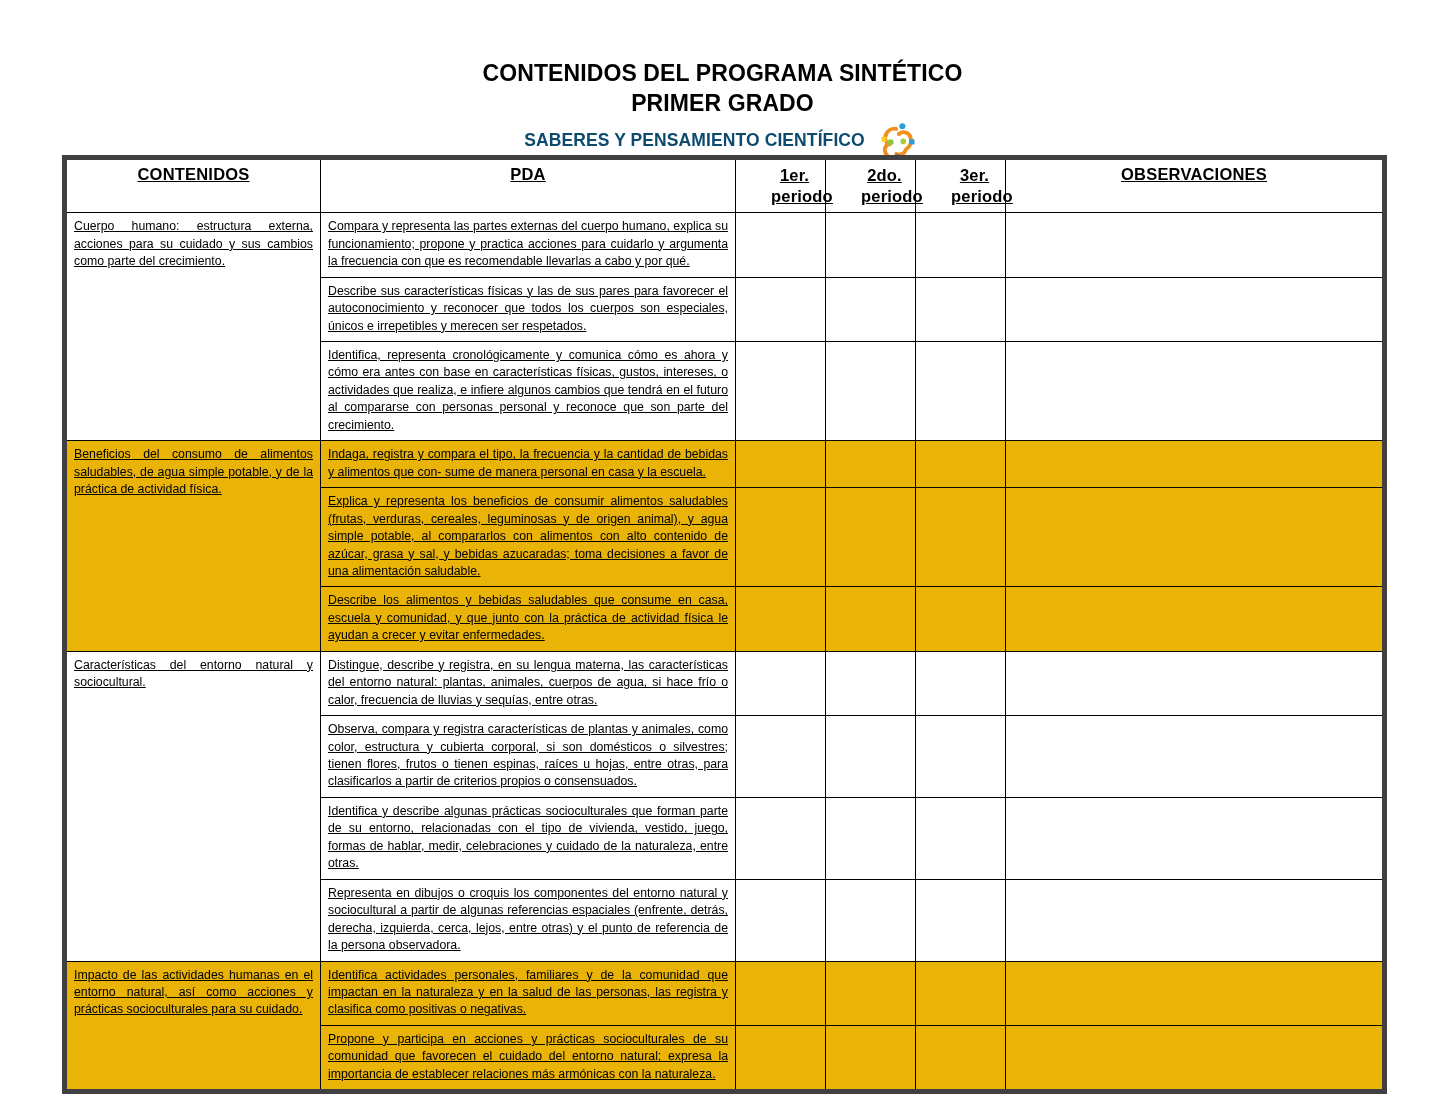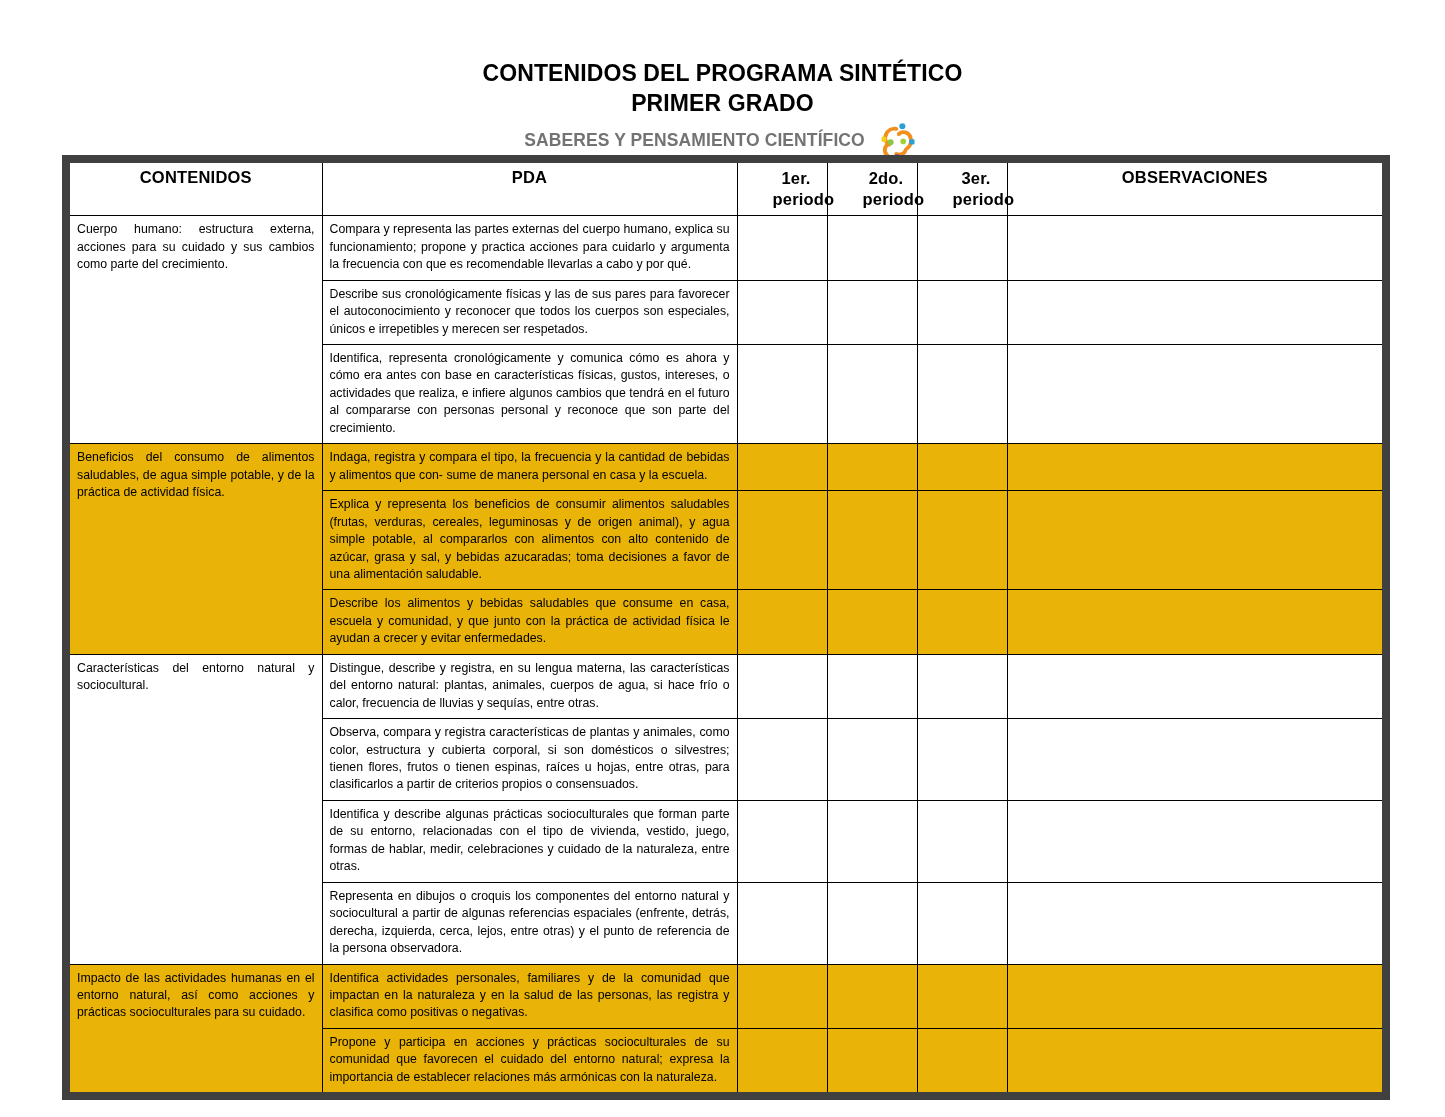--- a/index.html
+++ b/index.html
@@ -39,41 +39,42 @@
     display: flex;
     align-items: center;
     justify-content: center;
     gap: 10px;
     margin-top: 2px;
   }
   .doc-header .line3 {
     font-weight: bold;
     font-size: 17.5px;
     letter-spacing: 0.1px;
-    color: #737373;
+    color: #0c4a6e;
   }
   .logo-mark {
     display: block;
     width: 46px;
     height: 40px;
     flex: 0 0 auto;
   }
 
   
   .table-wrap {
     position: absolute;
     left: 62px;
     top: 155px;
     width: 1320px;
   }
   table.prog {
     border-collapse: collapse;
     table-layout: fixed;
     width: 1320px;
-    border: 8px solid #404040;
+    border: 5px solid #404040;
+    text-decoration: underline;
   }
   table.prog td, table.prog th {
     border: 1.5px solid #000000;
     vertical-align: top;
     padding: 5px 7px 6px 7px;
     box-sizing: border-box;
   }
 
   
   col.c-contenidos { width: 256px; }
@@ -186,21 +187,21 @@
       <tbody id="table-body">
           <tr>
             <td class="cell-contenido" rowspan="3">Cuerpo humano: estructura externa, acciones para su cuidado y sus cambios como parte del crecimiento.</td>
             <td class="cell-pda">Compara y representa las partes externas del cuerpo humano, explica su funcionamiento; propone y practica acciones para cuidarlo y argumenta la frecuencia con que es recomendable llevarlas a cabo y por qué.</td>
             <td class="cell-period"></td>
             <td class="cell-period"></td>
             <td class="cell-period"></td>
             <td class="cell-obs"></td>
           </tr>
           <tr>
-            <td class="cell-pda">Describe sus cronológicamente físicas y las de sus pares para favorecer el autoconocimiento y reconocer que todos los cuerpos son especiales, únicos e irrepetibles y merecen ser respetados.</td>
+            <td class="cell-pda">Describe sus características físicas y las de sus pares para favorecer el autoconocimiento y reconocer que todos los cuerpos son especiales, únicos e irrepetibles y merecen ser respetados.</td>
             <td class="cell-period"></td>
             <td class="cell-period"></td>
             <td class="cell-period"></td>
             <td class="cell-obs"></td>
           </tr>
           <tr>
             <td class="cell-pda">Identifica, representa cronológicamente y comunica cómo es ahora y cómo era antes con base en características físicas, gustos, intereses, o actividades que realiza, e infiere algunos cambios que tendrá en el futuro al compararse con personas personal y reconoce que son parte del crecimiento.</td>
             <td class="cell-period"></td>
             <td class="cell-period"></td>
             <td class="cell-period"></td>

